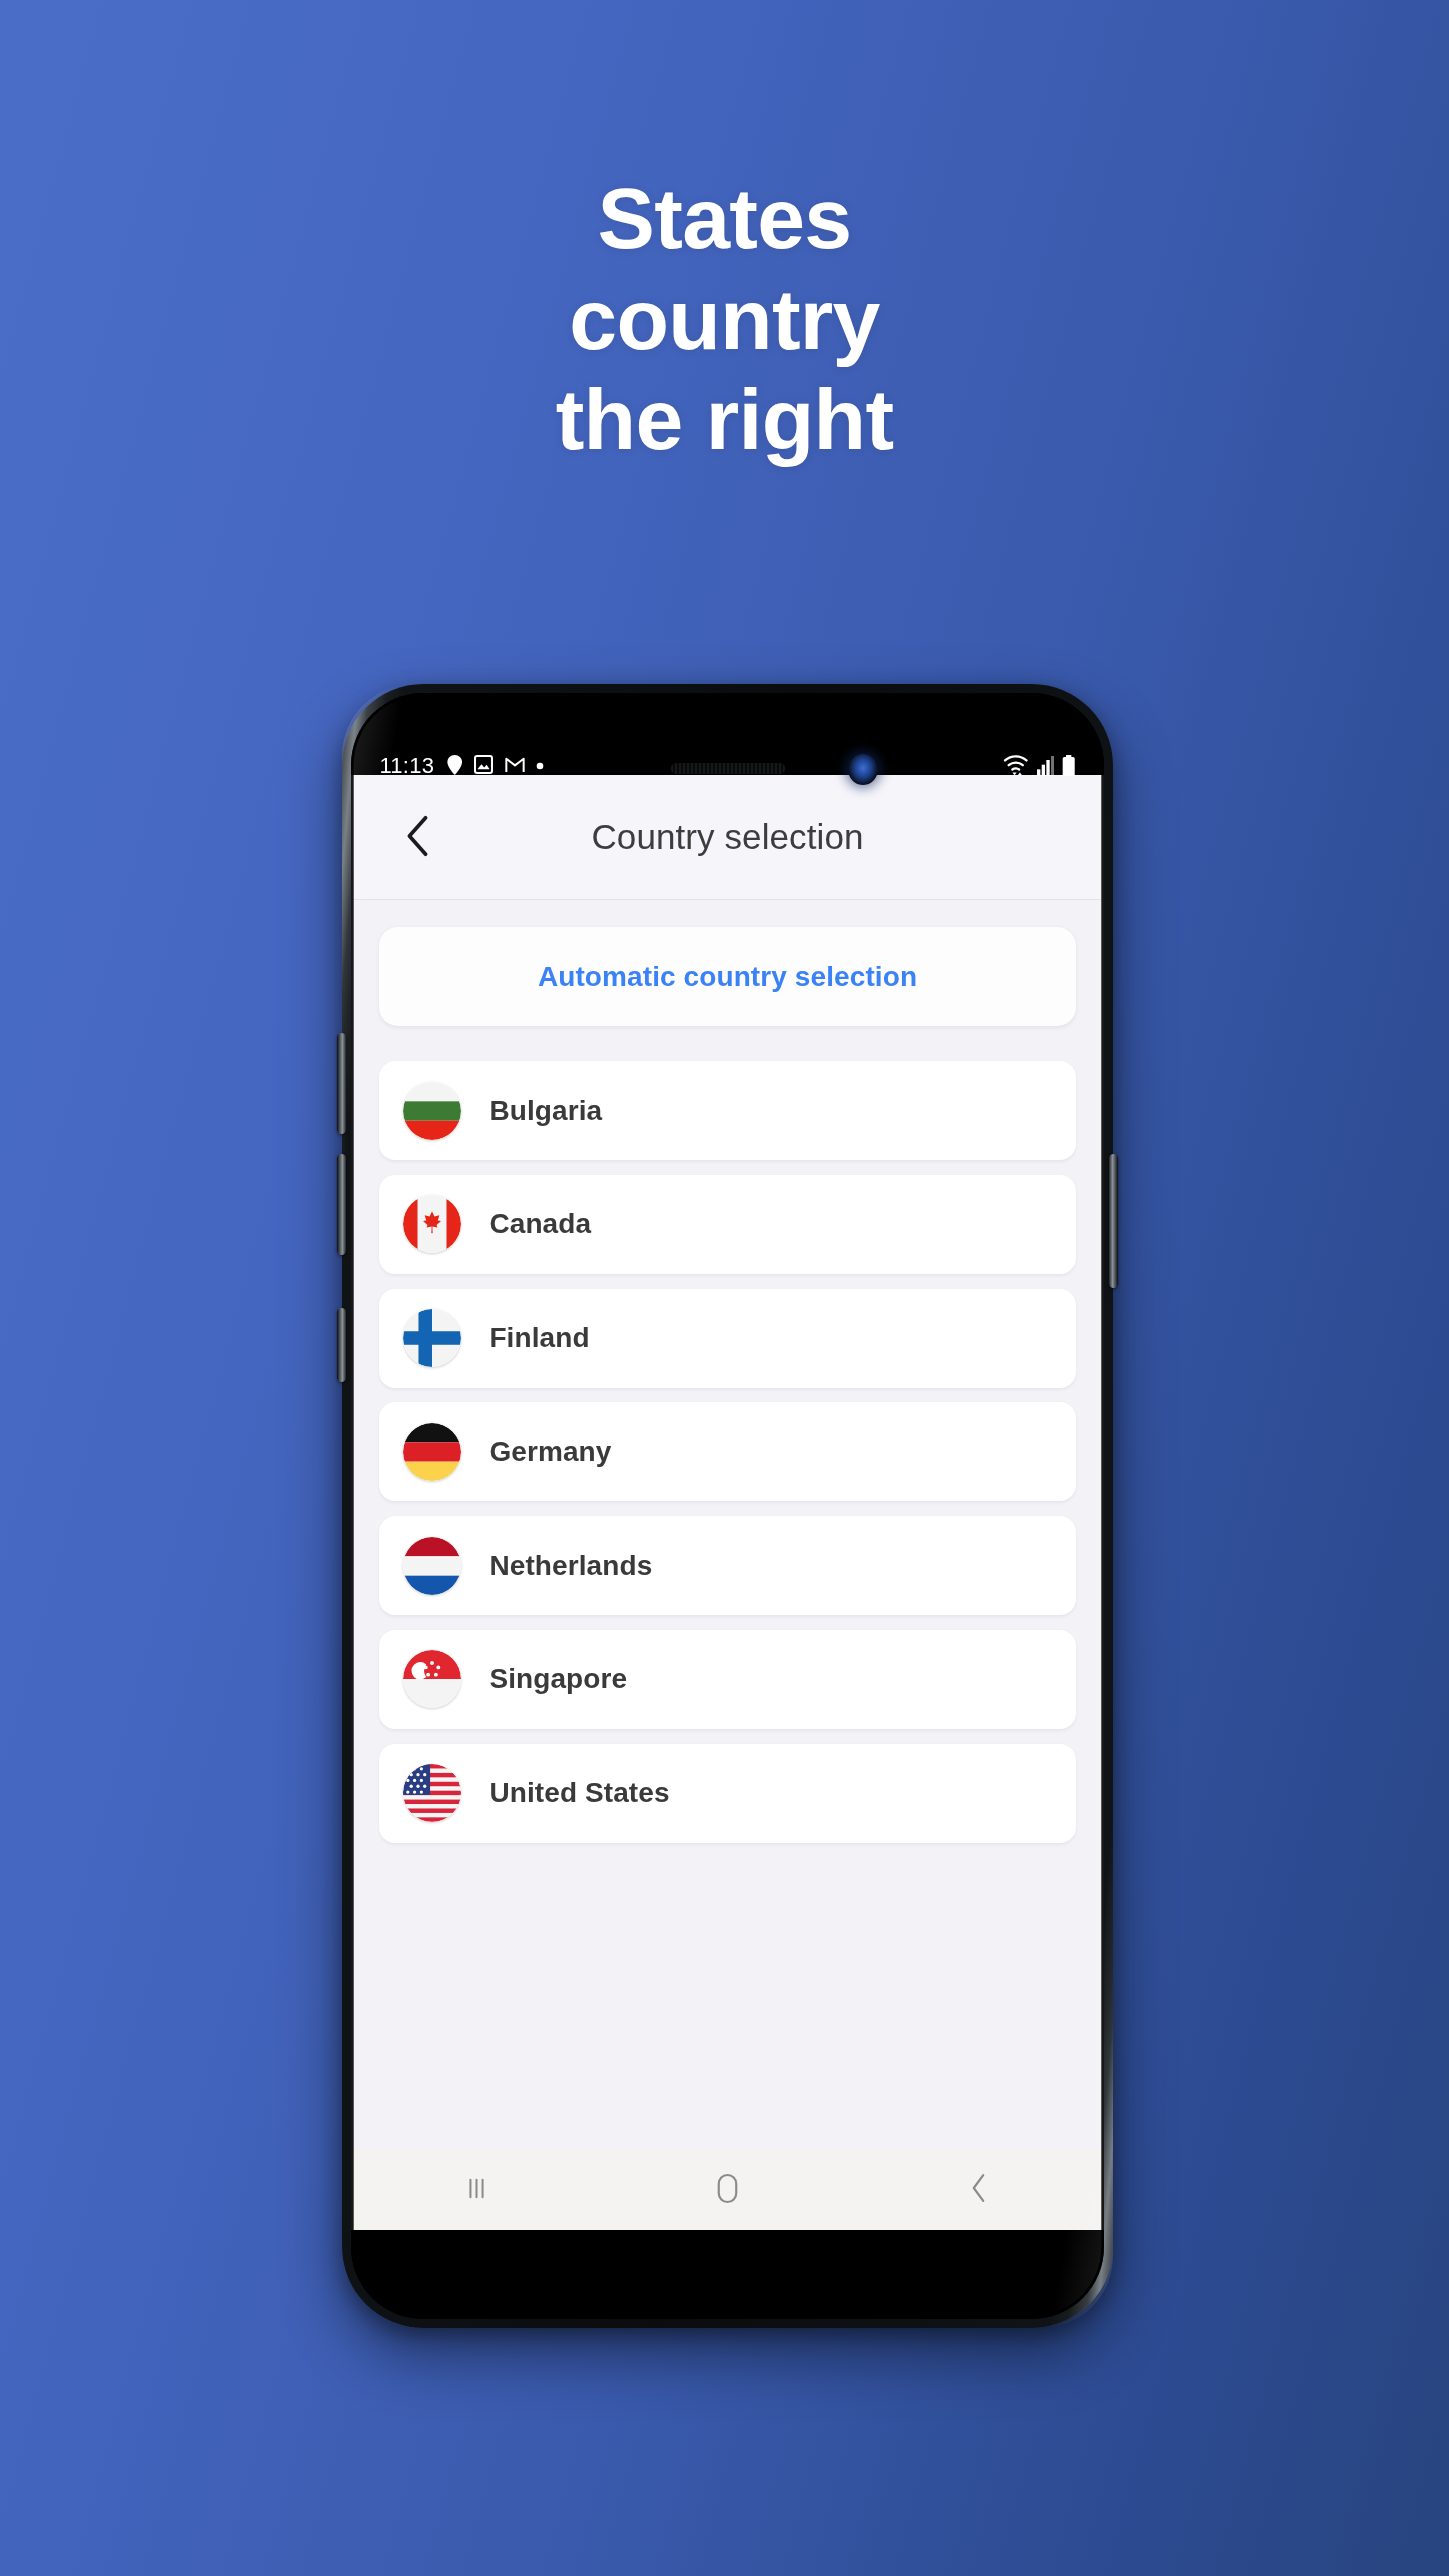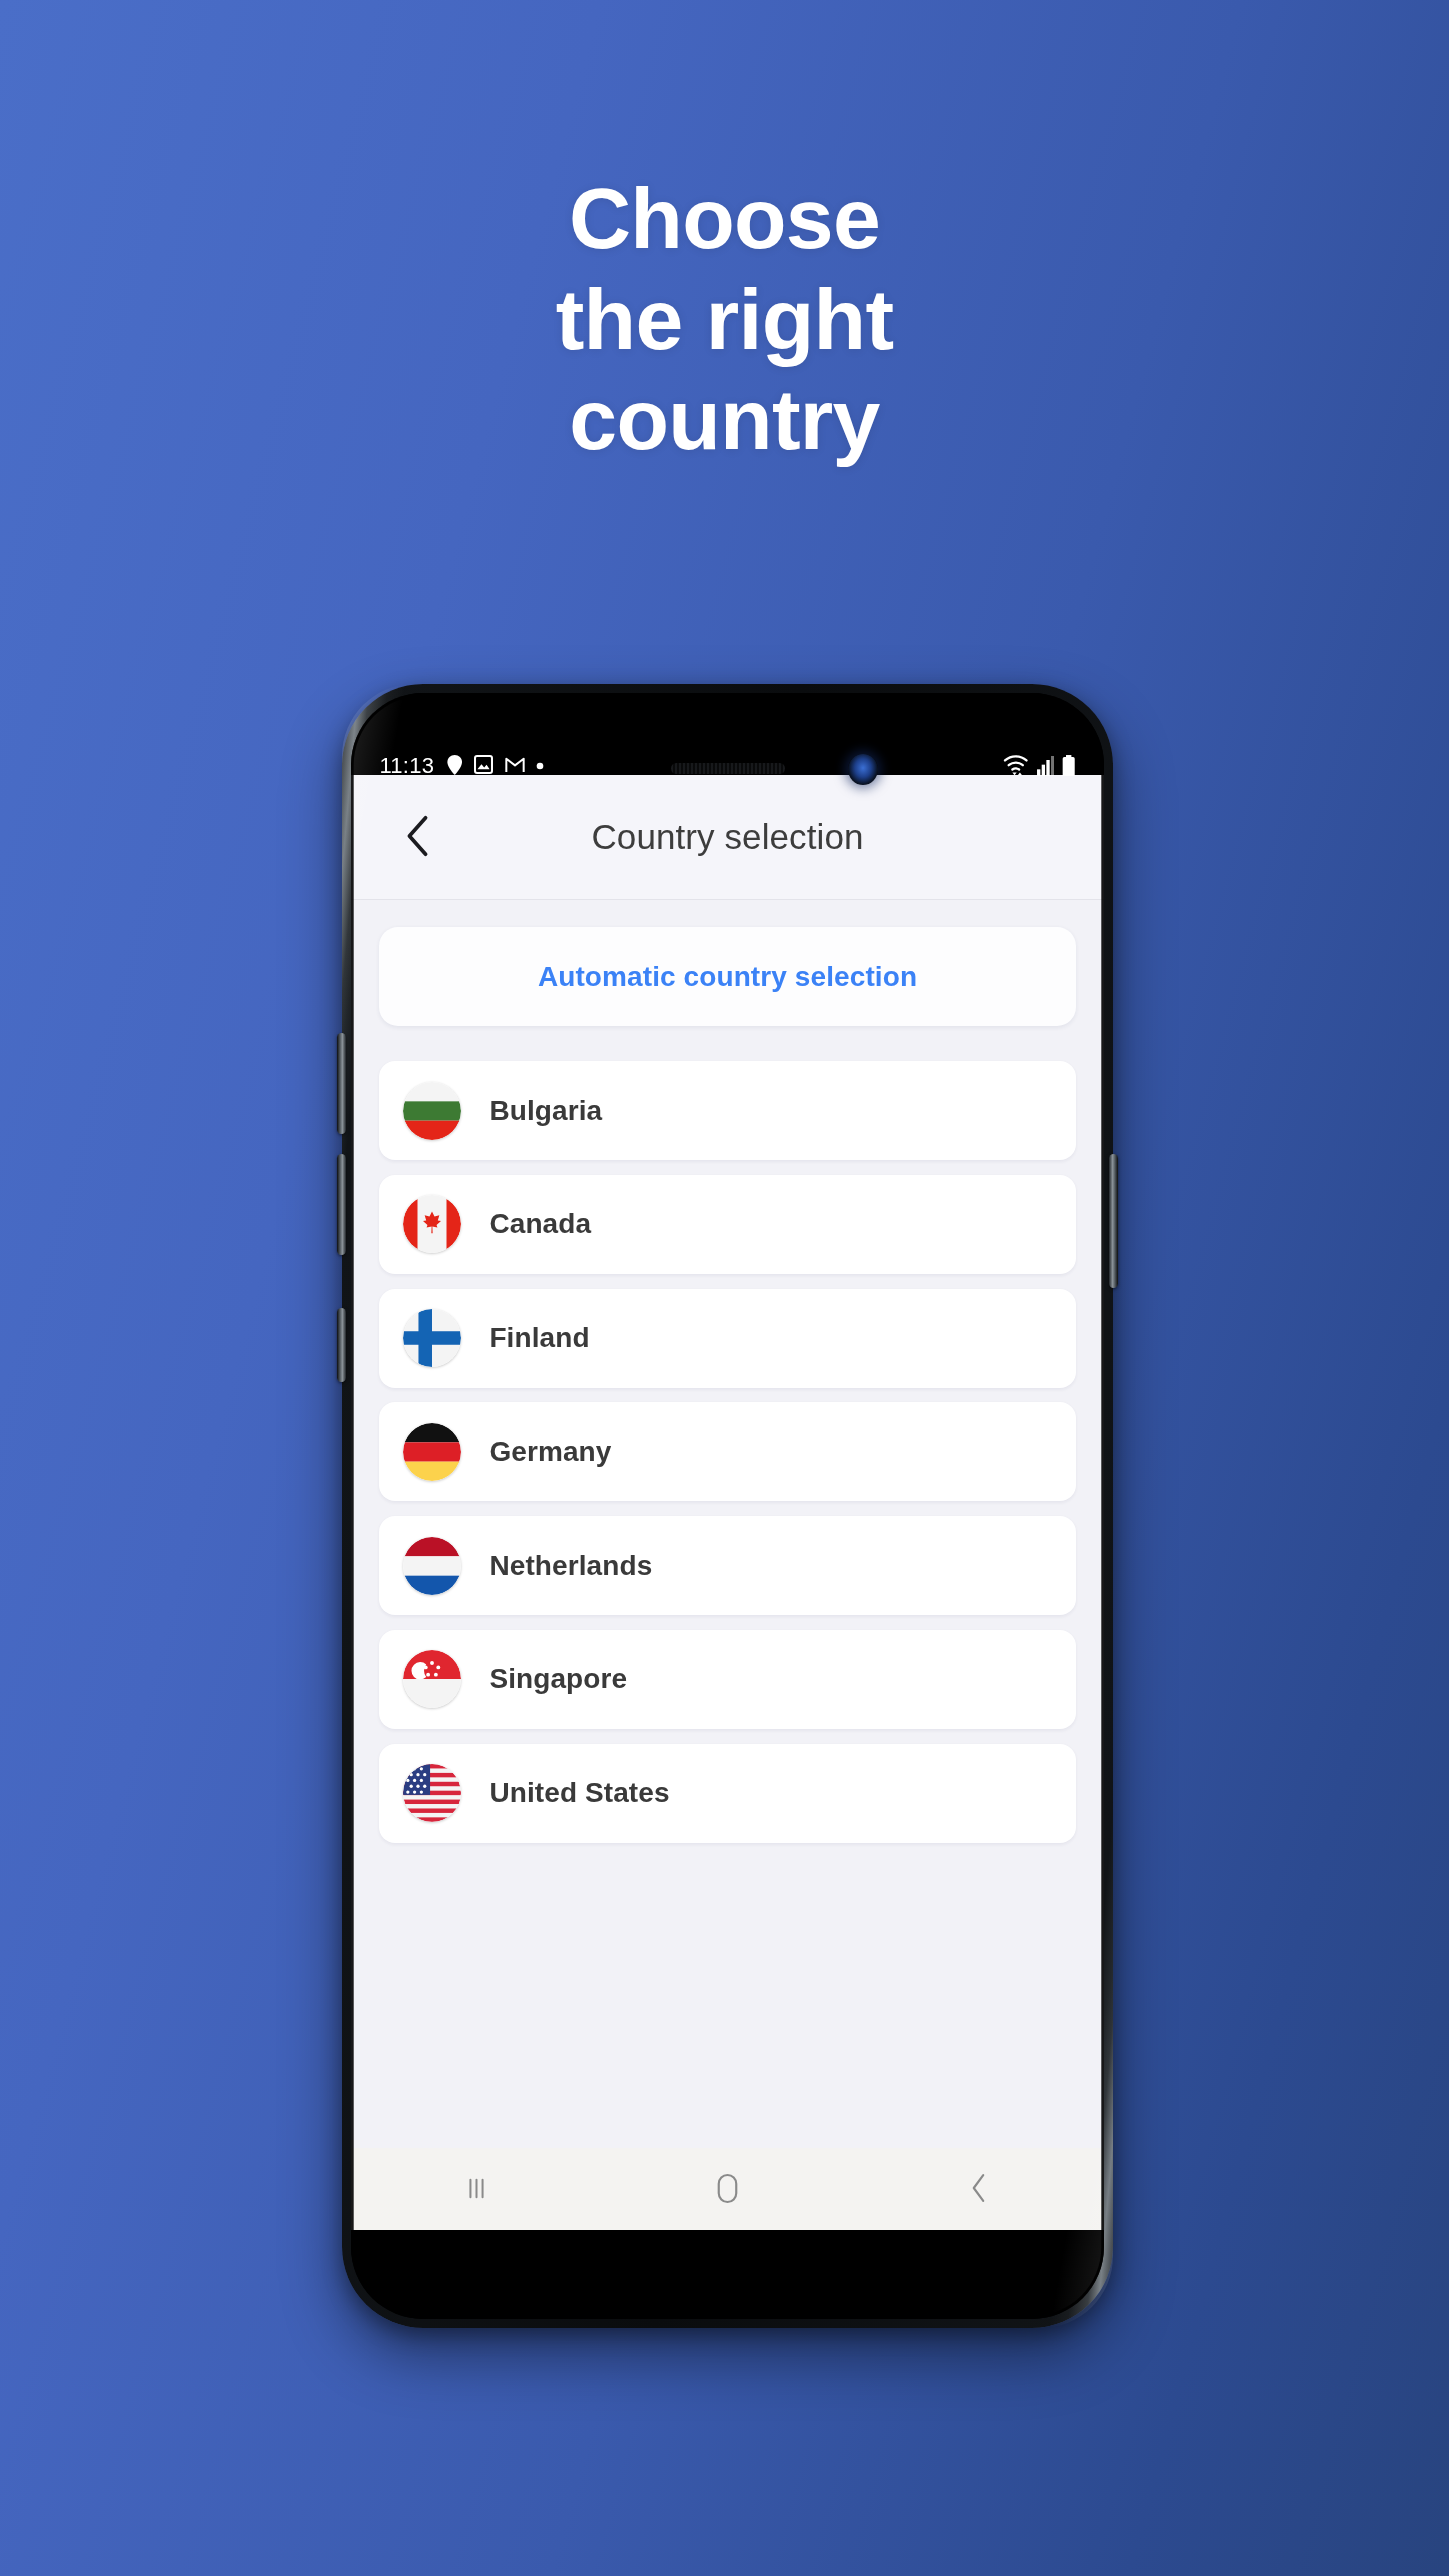--- a/index.html
+++ b/index.html
@@ -167,23 +167,23 @@
   .screen-mask {
     position:absolute; left:9.4px; top:9.4px; right:9.4px; bottom:9.4px;
     border-radius:72px; pointer-events:none; z-index:8;
     box-shadow:inset 0 0 0 2.7px rgba(0,0,0,0.9);
   }
 </style>
 </head>
 <body>
 
 <div class="headline">
-  <span class="ln">Choose</span>
+  <span class="ln">States</span>
+  <span class="ln">country</span>
   <span class="ln">the right</span>
-  <span class="ln">country</span>
 </div>
 
 <div class="phone">
   <div class="phone-frame"></div>
 
   <div class="btn-side btn-volup"></div>
   <div class="btn-side btn-voldn"></div>
   <div class="btn-side btn-bixby"></div>
   <div class="btn-side btn-power"></div>
 

